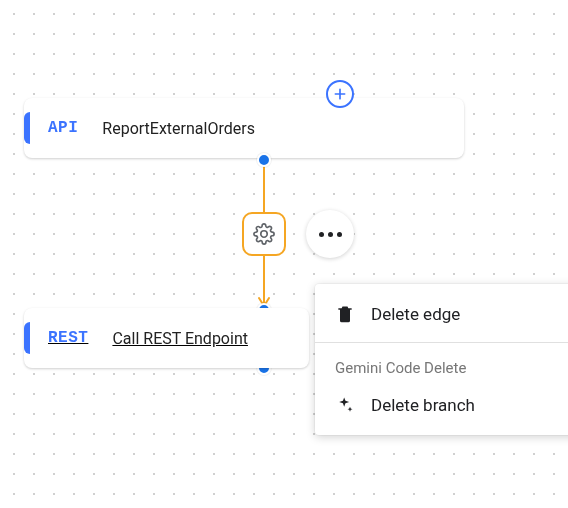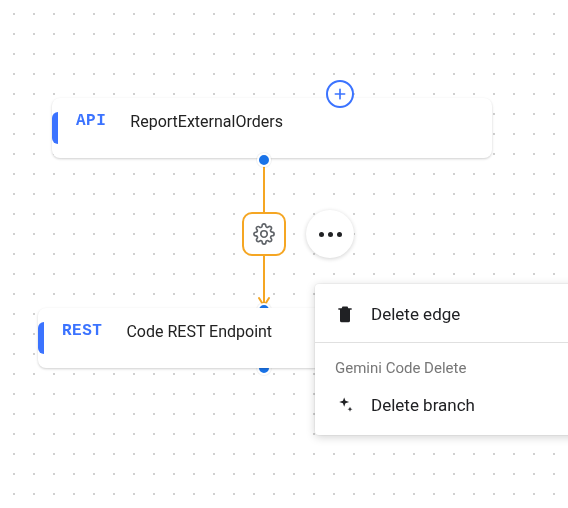--- a/index.html
+++ b/index.html
@@ -21,23 +21,22 @@
   .canvas {
     position: absolute;
     inset: 0;
   }
   .node {
     position: absolute;
     background: #fff;
     border-radius: 8px;
     box-shadow: 0 1px 3px rgba(0,0,0,0.12), 0 1px 2px rgba(0,0,0,0.08);
     display: flex;
-    align-items: flex-start;
+    align-items: center;
     padding: 14px 18px 14px 0;
-    margin-left: 28px;
   }
   .node .accent {
     width: 6px;
     align-self: stretch;
     background: #3b73ff;
     border-radius: 8px 0 0 8px;
     margin-right: 18px;
   }
   .node .tag {
     color: #3b73ff;
@@ -51,24 +50,25 @@
     font-size: 16px;
     color: #222;
   }
   .node-api {
     left: 24px;
     top: 98px;
     width: 440px;
     height: 60px;
   }
   .node-rest {
-    left: 10px;
+    left: 24px;
     top: 308px;
     width: 285px;
     height: 60px;
+    text-decoration: underline;
   }
   .add-btn {
     position: absolute;
     left: 326px;
     top: 80px;
     width: 28px;
     height: 28px;
     border: 2px solid #3b73ff;
     border-radius: 50%;
     display: flex;
@@ -208,21 +208,21 @@
 
   <div class="kebab-btn">
     <span class="dot"></span>
     <span class="dot"></span>
     <span class="dot"></span>
   </div>
 
   <div class="node node-rest">
     <div class="accent"></div>
     <span class="tag">REST</span>
-    <span class="title" style="white-space:nowrap; overflow:hidden;">Code REST Endpoint</span>
+    <span class="title" style="white-space:nowrap; overflow:hidden;">Call REST Endpoint</span>
   </div>
 
   <div class="menu">
     <div class="menu-item">
       <svg viewBox="0 0 24 24">
         <path fill="#202124" d="M6 7h12v13a2 2 0 01-2 2H8a2 2 0 01-2-2V7zm3-4h6l1 2h4v2H4V5h4l1-2z"></path>
       </svg>
       <span>Delete edge</span>
     </div>
     <div class="menu-divider"></div>

